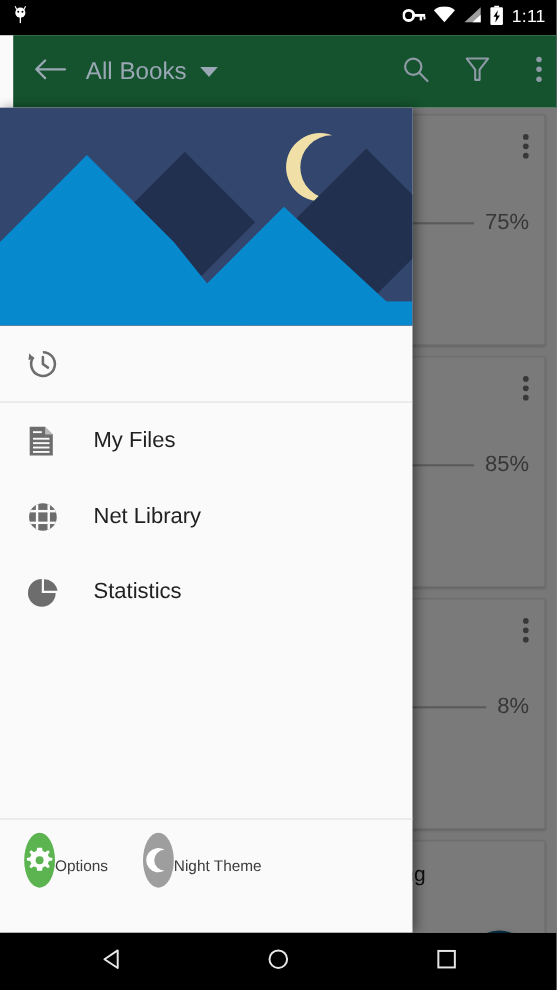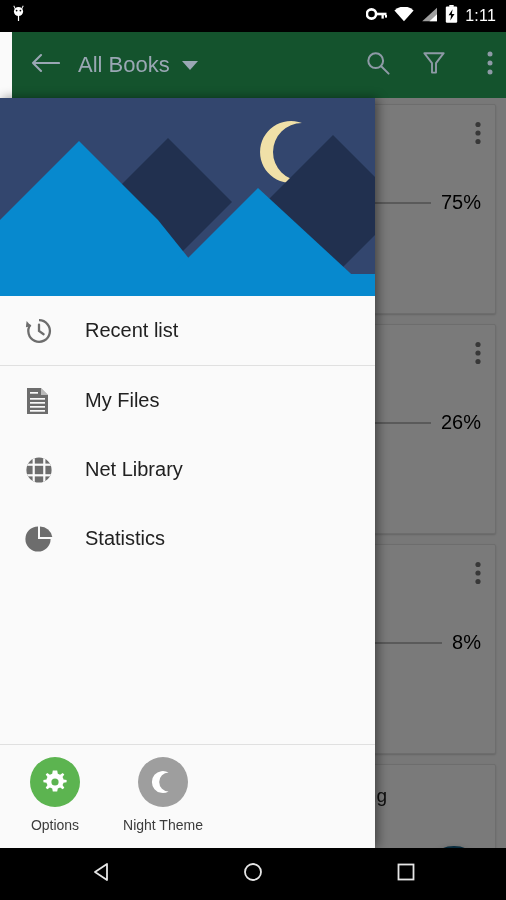--- a/index.html
+++ b/index.html
@@ -41,21 +41,21 @@
     border: 1px solid #e3e3e3; border-radius: 2px; box-shadow: 0 1px 2px rgba(0,0,0,.16);
   }
   .card .dots { position: absolute; right: 14px; top: 16px; }
   .card .snippet {
     position: absolute; left: 16px; right: 16px; top: 108px;
     color: #4f4f4f; font-size: 16.5px; line-height: 25px;
   }
   .card .title-line { position:absolute; left:16px; top:14px; font-size:19px; color:#212121; }
   .prog-wrap { position: absolute; left: 16px; right: 14px; top: 86px; display: flex; align-items: center; gap: 10px; }
   .prog-track { flex: 1; height: 2px; background: #bdbdbd; }
-  .prog-pct { font-size: 20px; color: #000000; white-space: nowrap; }
+  .prog-pct { font-size: 20px; color: #737373; white-space: nowrap; }
 
   .scrim { position: absolute; top: 98px; left: 0; width: 506px; height: 750px; background: rgba(0,0,0,.52); }
 
   
   .fab {
     position: absolute; left: 422px; top: 748px; width: 64px; height: 64px;
     background: #0f5a80; border-radius: 50%; box-shadow: 0 4px 8px rgba(0,0,0,.4);
     display:flex; align-items:center; justify-content:center;
   }
 
@@ -72,21 +72,21 @@
   }
   .drawer-row .ico { width: 40px; display: flex; align-items: center; justify-content: flex-start; }
   .drawer-row .lbl { margin-left: 21px; font-size: 20px; color: #212121; }
   .drawer-row.selected .lbl { font-weight: 700; }
   .divider { height: 1px; background: #e0e0e0; margin: 0; }
 
   .drawer-footer {
     flex: 0 0 auto; height: 104px; border-top: 1px solid #e0e0e0;
     display: flex; align-items: flex-start; padding-top: 12px; padding-left: 22px; gap: 42px;
   }
-  .foot-item { width: 66px; display: flex; flex-direction: column; align-items: center; }
+  .foot-item { width: 66px; display: flex; flex-direction: row; align-items: center; }
   .foot-circle { width: 50px; height: 50px; border-radius: 50%; display:flex; align-items:center; justify-content:center; }
   .foot-label { margin-top: 10px; font-size: 14px; color: #3c3c3c; white-space: nowrap; }
 
   
   .navbar { position: absolute; left: 0; top: 848px; width: 506px; height: 52px; background: #000; }
   .nb { position: absolute; top: 0; height: 52px; width: 60px; display: flex; align-items: center; justify-content: center; }
   .nb.back { left: 72px; } .nb.home { left: 223px; } .nb.recent { left: 376px; }
 </style>
 </head>
 <body>
@@ -199,21 +199,21 @@
     <div class="card" style="top:226px; height:210px;">
       <span class="dots">
         <svg width="6" height="24" viewBox="0 0 6 24">
           <circle cx="3" cy="3.5" r="2.6" fill="#757575"></circle>
             <circle cx="3" cy="12" r="2.6" fill="#757575"></circle>
             <circle cx="3" cy="20.5" r="2.6" fill="#757575"></circle>
         </svg>
       </span>
       <div class="prog-wrap">
         <div class="prog-track"></div>
-        <div class="prog-pct">26%</div>
+        <div class="prog-pct">85%</div>
       </div>
       <div class="snippet" style="white-space:pre-line;">author Charles
 eudonym Lewis
 ce falling</div>
     </div>
 
     <div class="card" style="top:446px; height:210px;">
       <span class="dots">
         <svg width="6" height="24" viewBox="0 0 6 24">
           <circle cx="3" cy="3.5" r="2.6" fill="#757575"></circle>
@@ -270,21 +270,20 @@
     <div class="drawer-list">
 
       <div class="drawer-row">
         <span class="ico">
           <svg width="30" height="30" viewBox="0 0 30 30">
             <path d="M15 4.2 A10.8 10.8 0 1 1 6.4 8.6" fill="none" stroke="#6d6d6d" stroke-width="2.3"></path>
             <path d="M2.6 5.1 L7.2 10.2 L1.9 11.3 Z" fill="#6d6d6d"></path>
             <path d="M15 8.6 V15 L19.6 18.2" fill="none" stroke="#6d6d6d" stroke-width="2.3" stroke-linecap="round"></path>
           </svg>
         </span>
-        <span class="lbl">Recent list</span>
       </div>
 
       <div class="divider"></div>
 
 
       <div class="drawer-row">
         <span class="ico">
           <svg width="28" height="30" viewBox="0 0 28 30">
             <path d="M3 2 H17 L24 9 V28 H3 Z" fill="#6d6d6d"></path>
             <path d="M17 2 V9 H24 Z" fill="#fafafa" opacity=".55"></path>

